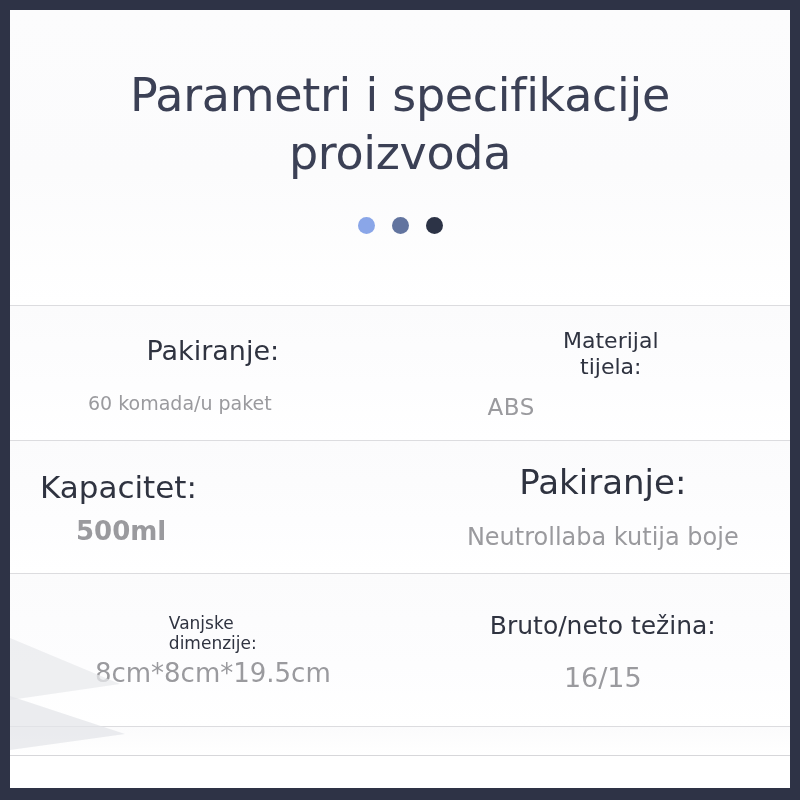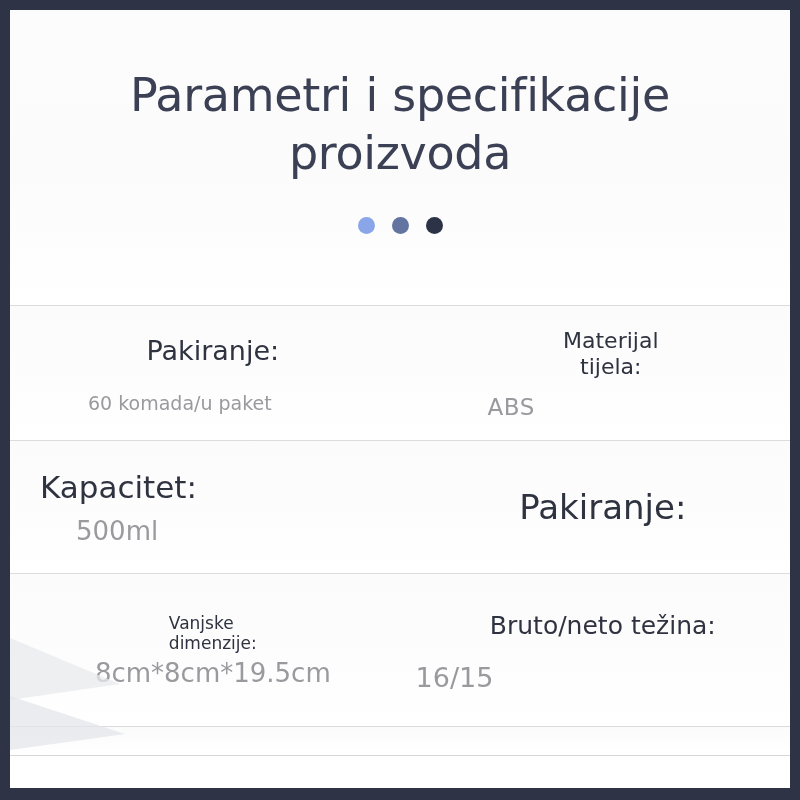--- a/index.html
+++ b/index.html
@@ -119,31 +119,31 @@
   .row1 .cell.left .lbl { font-size: 27px; margin-top: 4px; }
   .row1 .cell.left .val { font-size: 19px; margin-top: 26px; align-self: flex-start; padding-left: 78px; }
   .row1 .cell.right { align-items: center; }
   .row1 .cell.right .lbl { font-size: 22px; text-align: center; margin-top: 2px; margin-left: 16px; }
   .row1 .cell.right .val { font-size: 23px; font-weight: 400; letter-spacing: 0.5px; margin-top: 14px; align-self: flex-start; padding-left: 72px; }
 
   
   .row2 { height: 133px; }
   .row2 .cell.left  { align-items: flex-start; padding-left: 30px; }
   .row2 .cell.left .lbl { font-size: 31px; margin-top: 2px; }
-  .row2 .cell.left .val { font-size: 26px; font-weight: 400; margin-top: 12px; padding-left: 36px; }
+  .row2 .cell.left .val { font-size: 26px; font-weight: 700; margin-top: 12px; padding-left: 36px; }
   .row2 .cell.right { align-items: center; }
   .row2 .cell.right .lbl { font-size: 34px; margin-top: 0px; }
   .row2 .cell.right .val { font-size: 24px; margin-top: 22px; }
 
   
   .row3 { height: 153px; }
   .row3 .cell.left  { align-items: center; }
   .row3 .cell.left .lbl { font-size: 17px; text-align: left; white-space: pre-line; margin-top: 2px; }
   .row3 .cell.left .val { font-size: 26px; margin-top: 6px; }
-  .row3 .cell.right { }
+  .row3 .cell.right { align-items: center; }
   .row3 .cell.right .lbl { font-size: 25px; text-align: center; margin-top: 4px; }
   .row3 .cell.right .val { font-size: 27px; margin-top: 22px; }
 
   
   .tail-top {
     height: 28px;
     border-top: 1px solid #dcdcdf;
     background: linear-gradient(180deg,#fbfbfc 0%, #ffffff 100%);
   }
   .tail-bottom {
@@ -193,20 +193,21 @@
         </div>
       </div>
 
       <div class="row row2">
         <div class="cell left">
           <div class="lbl">Kapacitet:</div>
           <div class="val">500ml</div>
         </div>
         <div class="cell right">
           <div class="lbl">Pakiranje:</div>
+          <div class="val">Neutrollaba kutija boje</div>
         </div>
       </div>
 
       <div class="row row3">
         <div class="cell left">
           <div class="lbl">Vanjske
 dimenzije:</div>
           <div class="val">8cm*8cm*19.5cm</div>
         </div>
         <div class="cell right">

